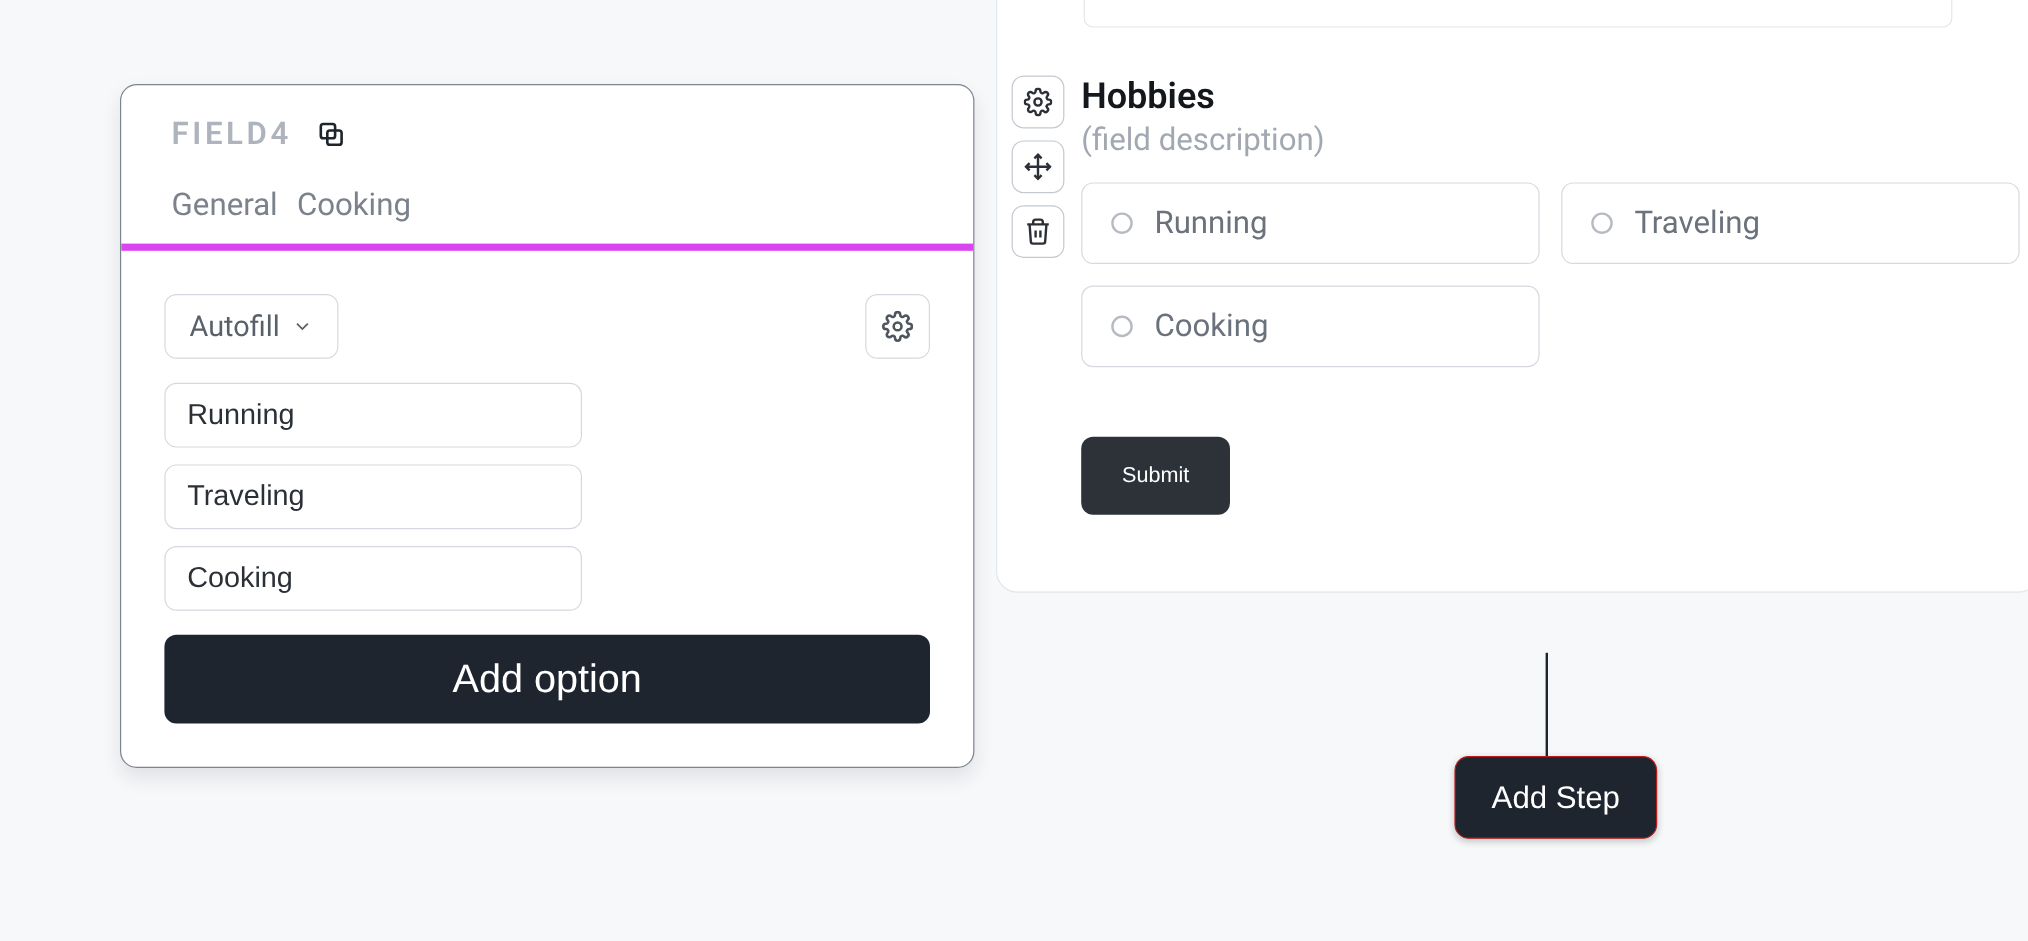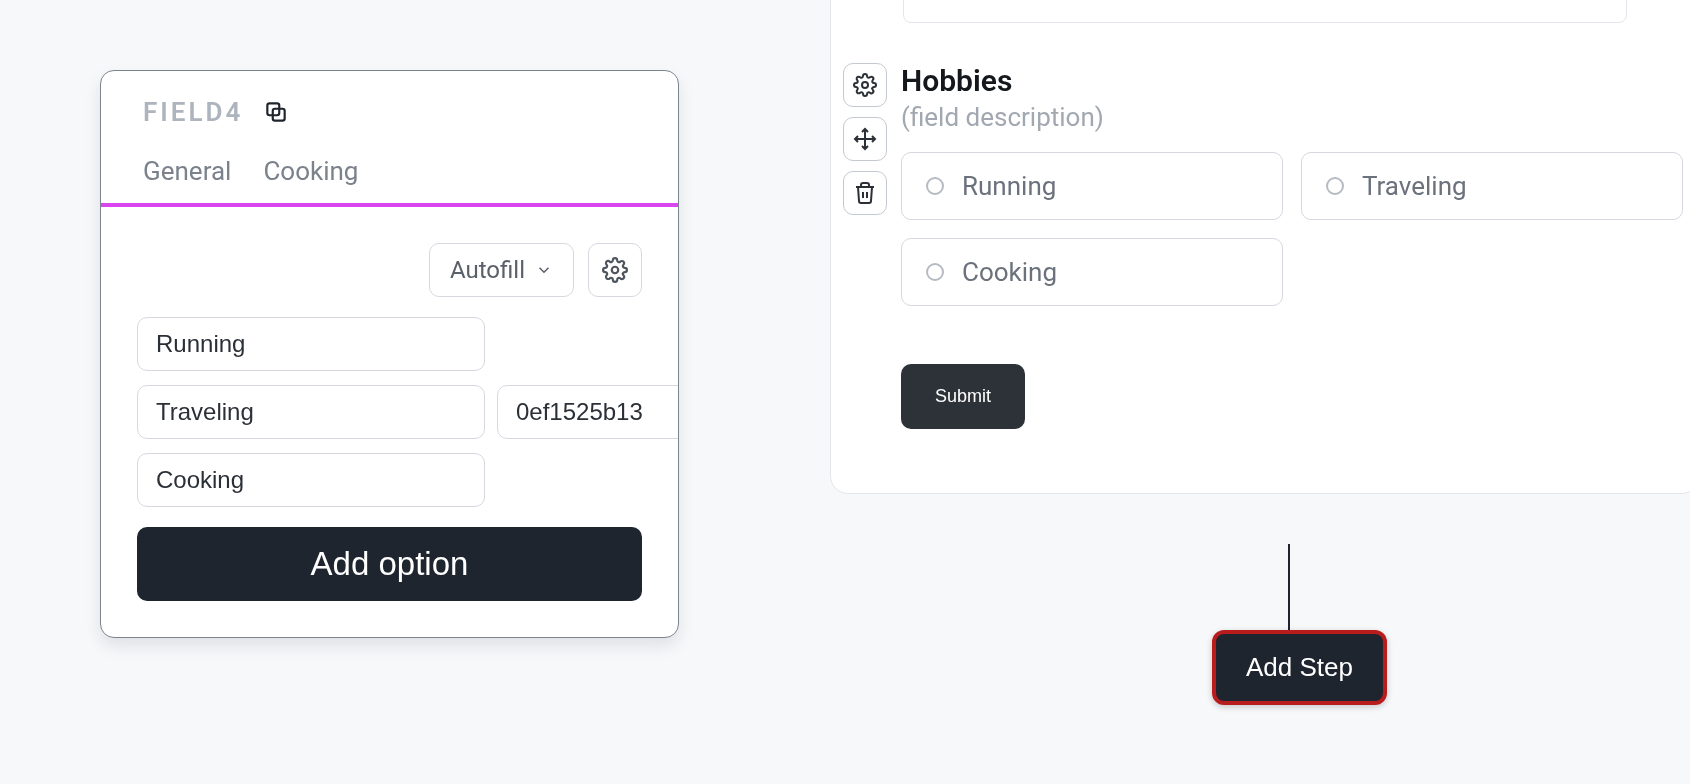--- a/index.html
+++ b/index.html
@@ -10,21 +10,21 @@
     height: 784px;
     overflow: hidden;
     position: relative;
   }
 
   
   .editor-panel {
     position: absolute;
     left: 100px;
     top: 70px;
-    width: 579px;
+    width: 712px;
     background: #fff;
     border: 1px solid #7b8590;
     border-radius: 14px;
     box-shadow: 0 8px 16px rgba(20,25,35,0.10);
     overflow: hidden;
   }
   .panel-header {
     padding: 26px 42px 0 42px;
   }
   .field-name-row {
@@ -40,23 +40,23 @@
     color: #aeb4bd;
   }
   .copy-btn {
     width: 30px; height: 30px;
     display: flex; align-items: center; justify-content: center;
     color: #1e242c;
     cursor: pointer;
   }
   .tabs {
     display: flex;
-    gap: 32px;
+    gap: 16px;
     padding: 0 42px;
-    border-bottom: 4px solid #d946ef;
+    border-bottom: 6px solid #d946ef;
   }
   .tab {
     display: flex;
     align-items: center;
     gap: 10px;
     font-size: 26px;
     color: #7b828c;
     padding-bottom: 18px;
     cursor: pointer;
     position: relative;
@@ -75,21 +75,21 @@
     font-size: 22px;
     font-weight: 500;
   }
 
   .panel-body {
     padding: 36px 36px 36px 36px;
   }
 
   .toolbar {
     display: flex;
-    justify-content: flex-end;
+    justify-content: space-between;
     gap: 14px;
     margin-bottom: 20px;
   }
   .autofill-btn {
     display: flex;
     align-items: center;
     gap: 10px;
     border: 1px solid #d5d9df;
     background: #fff;
     border-radius: 10px;
@@ -237,21 +237,21 @@
     width: 2px;
     height: 96px;
     background: #1e252f;
   }
   .add-step-btn {
     position: absolute;
     left: 1212px;
     top: 630px;
     background: #1e252f;
     color: #fff;
-    border: 4px solid #b91c1c;
+    border: 1px solid #b91c1c;
     border-radius: 12px;
     padding: 18px 30px;
     font-size: 26px;
     cursor: pointer;
     box-shadow: 0 2px 6px rgba(0,0,0,0.2);
   }
 
   
   svg { display: block; }
 </style>
@@ -298,21 +298,20 @@
 
     <div class="option-rows">
 
       <div class="option-row">
         <input class="opt-input opt-label" value="Running" style="">
 
       </div>
 
       <div class="option-row">
         <input class="opt-input opt-label" value="Traveling" style="">
-        <input class="opt-input opt-value" value="0ef1525b13" style="">
 
       </div>
 
       <div class="option-row">
         <input class="opt-input opt-label" value="Cooking" style="">
 
       </div>
     </div>
 
     <button class="add-option-btn">Add option</button>

